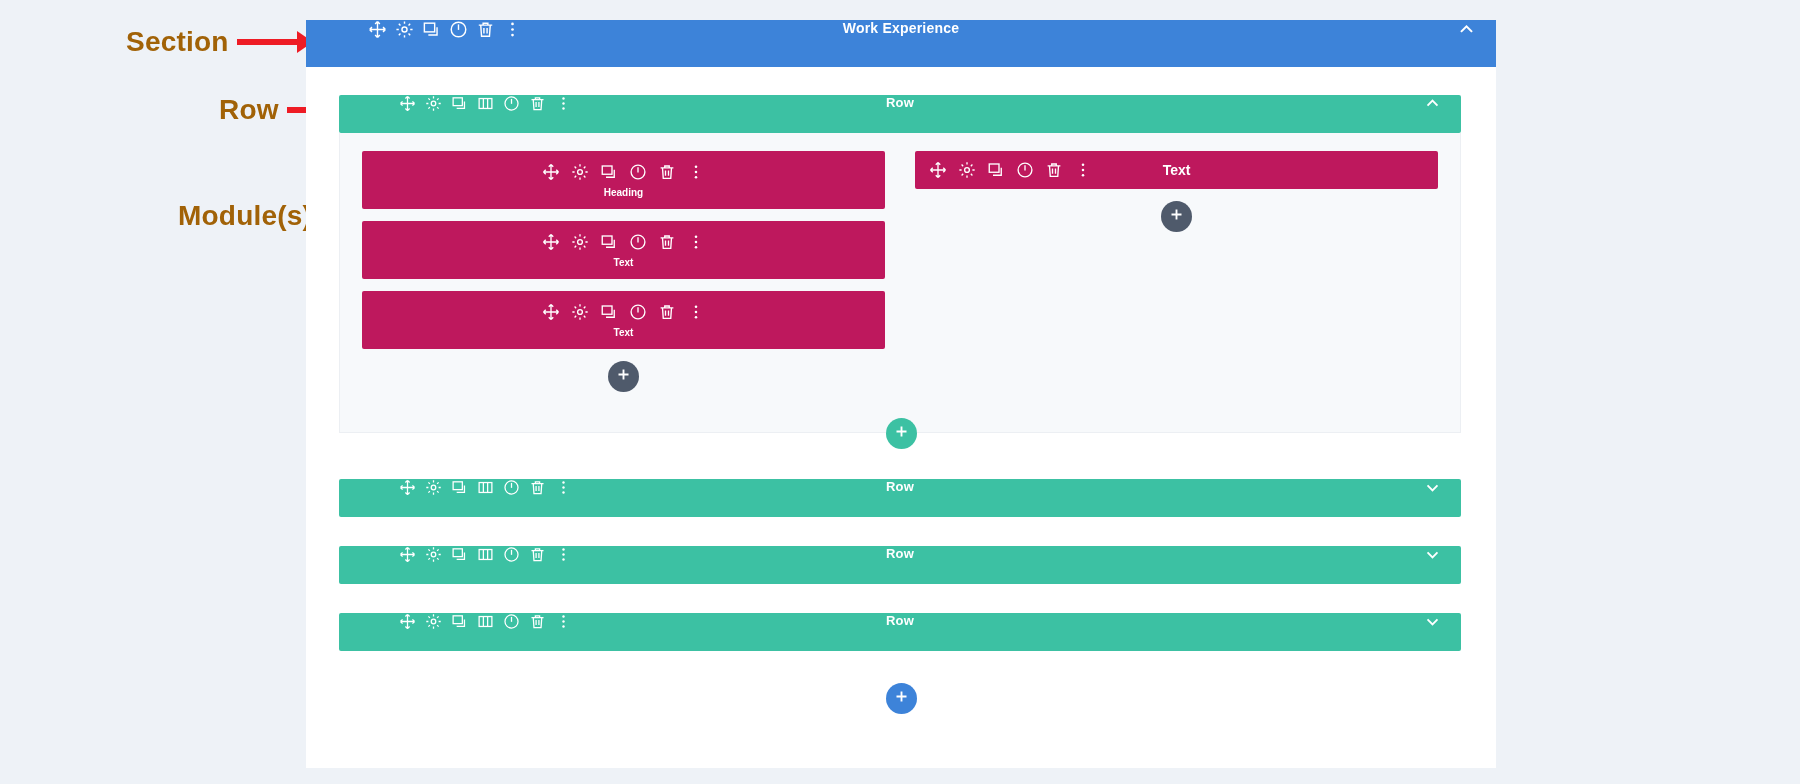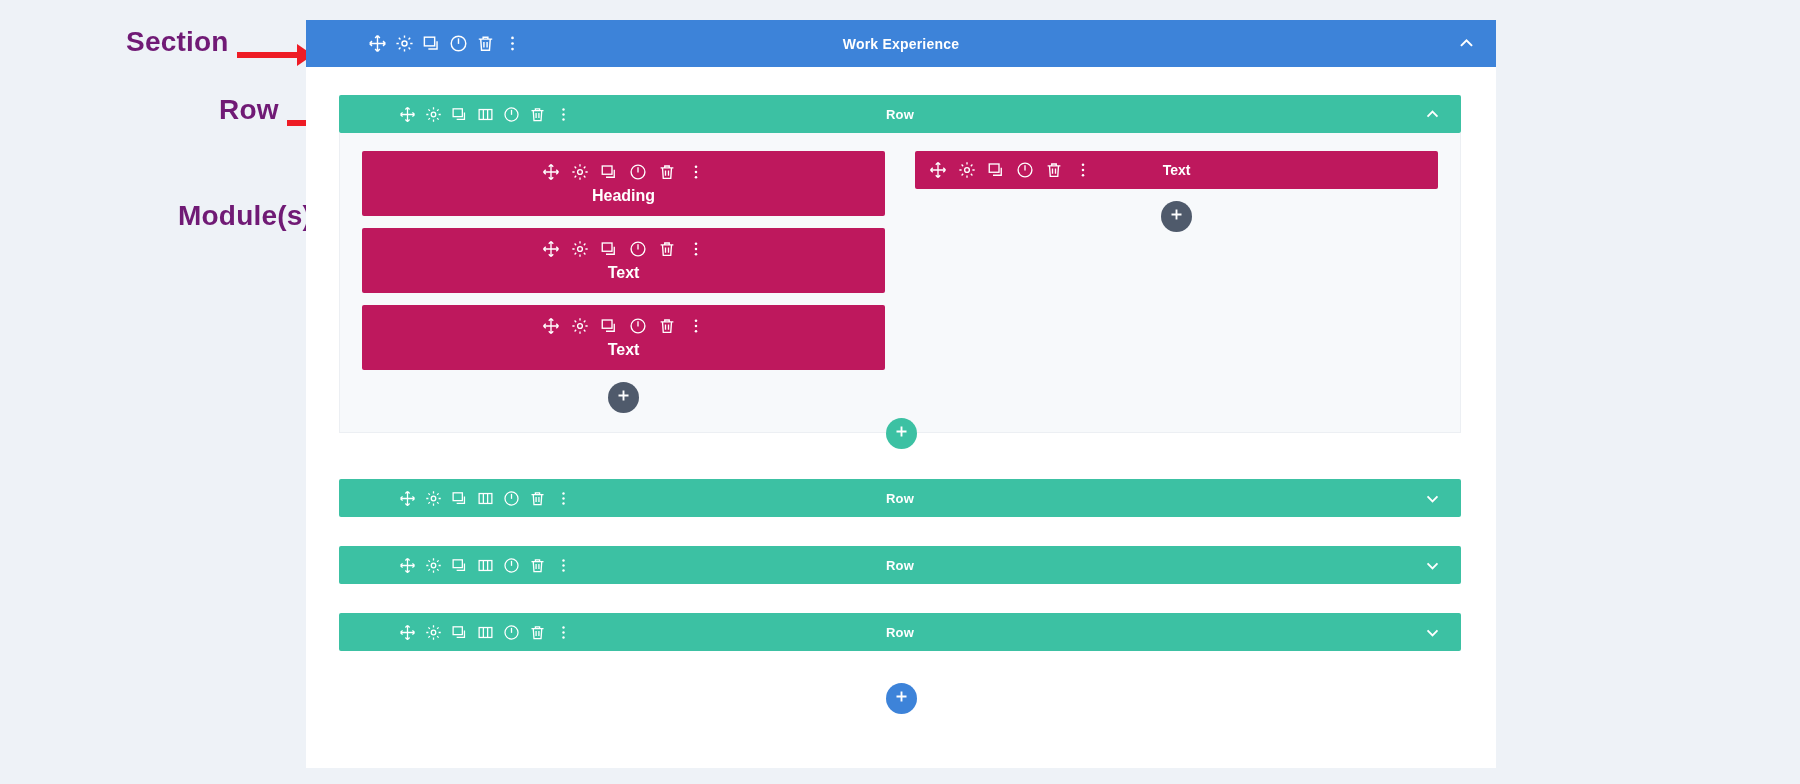--- a/index.html
+++ b/index.html
@@ -7,26 +7,26 @@
     width: 1800px; height: 784px;
     background: #eef2f7;
     font-family: "Liberation Sans", sans-serif;
     overflow: hidden;
   }
   .stage { position: relative; width: 1800px; height: 784px; }
 
   
   .annot {
     position: absolute;
-    color: #701a75;
+    color: #a16207;
     font-weight: bold;
     font-family: "Liberation Sans", sans-serif;
     white-space: nowrap;
     display: flex;
-    align-items: flex-end;
+    align-items: center;
     gap: 8px;
   }
   .annot .txt { font-size: 28px; letter-spacing: .2px; }
   .annot .arrow { position: relative; height: 6px; background: #ee1c25; display:block; }
   .annot .arrow::after {
     content: "";
     position: absolute;
     right: -2px; top: 50%;
     transform: translateY(-50%);
     border-left: 16px solid #ee1c25;
@@ -46,21 +46,21 @@
     position: absolute;
     left: 306px; top: 20px;
     width: 1190px; height: 748px;
     background: #ffffff;
   }
 
   
   .bar {
     position: relative;
     display: flex;
-    align-items: center;
+    align-items: flex-start;
     color: #fff;
     height: 100%;
     padding-left: 48px;
   }
   .bar .tools {
     display: flex;
     align-items: center;
     gap: 8px;
     padding-left: 14px;
     flex: 0 0 auto;
@@ -134,21 +134,21 @@
   .module.stacked .tools {
     display: flex;
     justify-content: center;
     align-items: center;
     gap: 11px;
     padding: 0;
   }
   .module.stacked .mlabel {
     display: block;
     margin-top: 6px;
-    font-size: 16px;
+    font-size: 10px;
     font-weight: bold;
   }
   .module.inline {
     height: 38px;
     display: flex;
     align-items: center;
     position: relative;
   }
   .module.inline .tools {
     display: flex;

